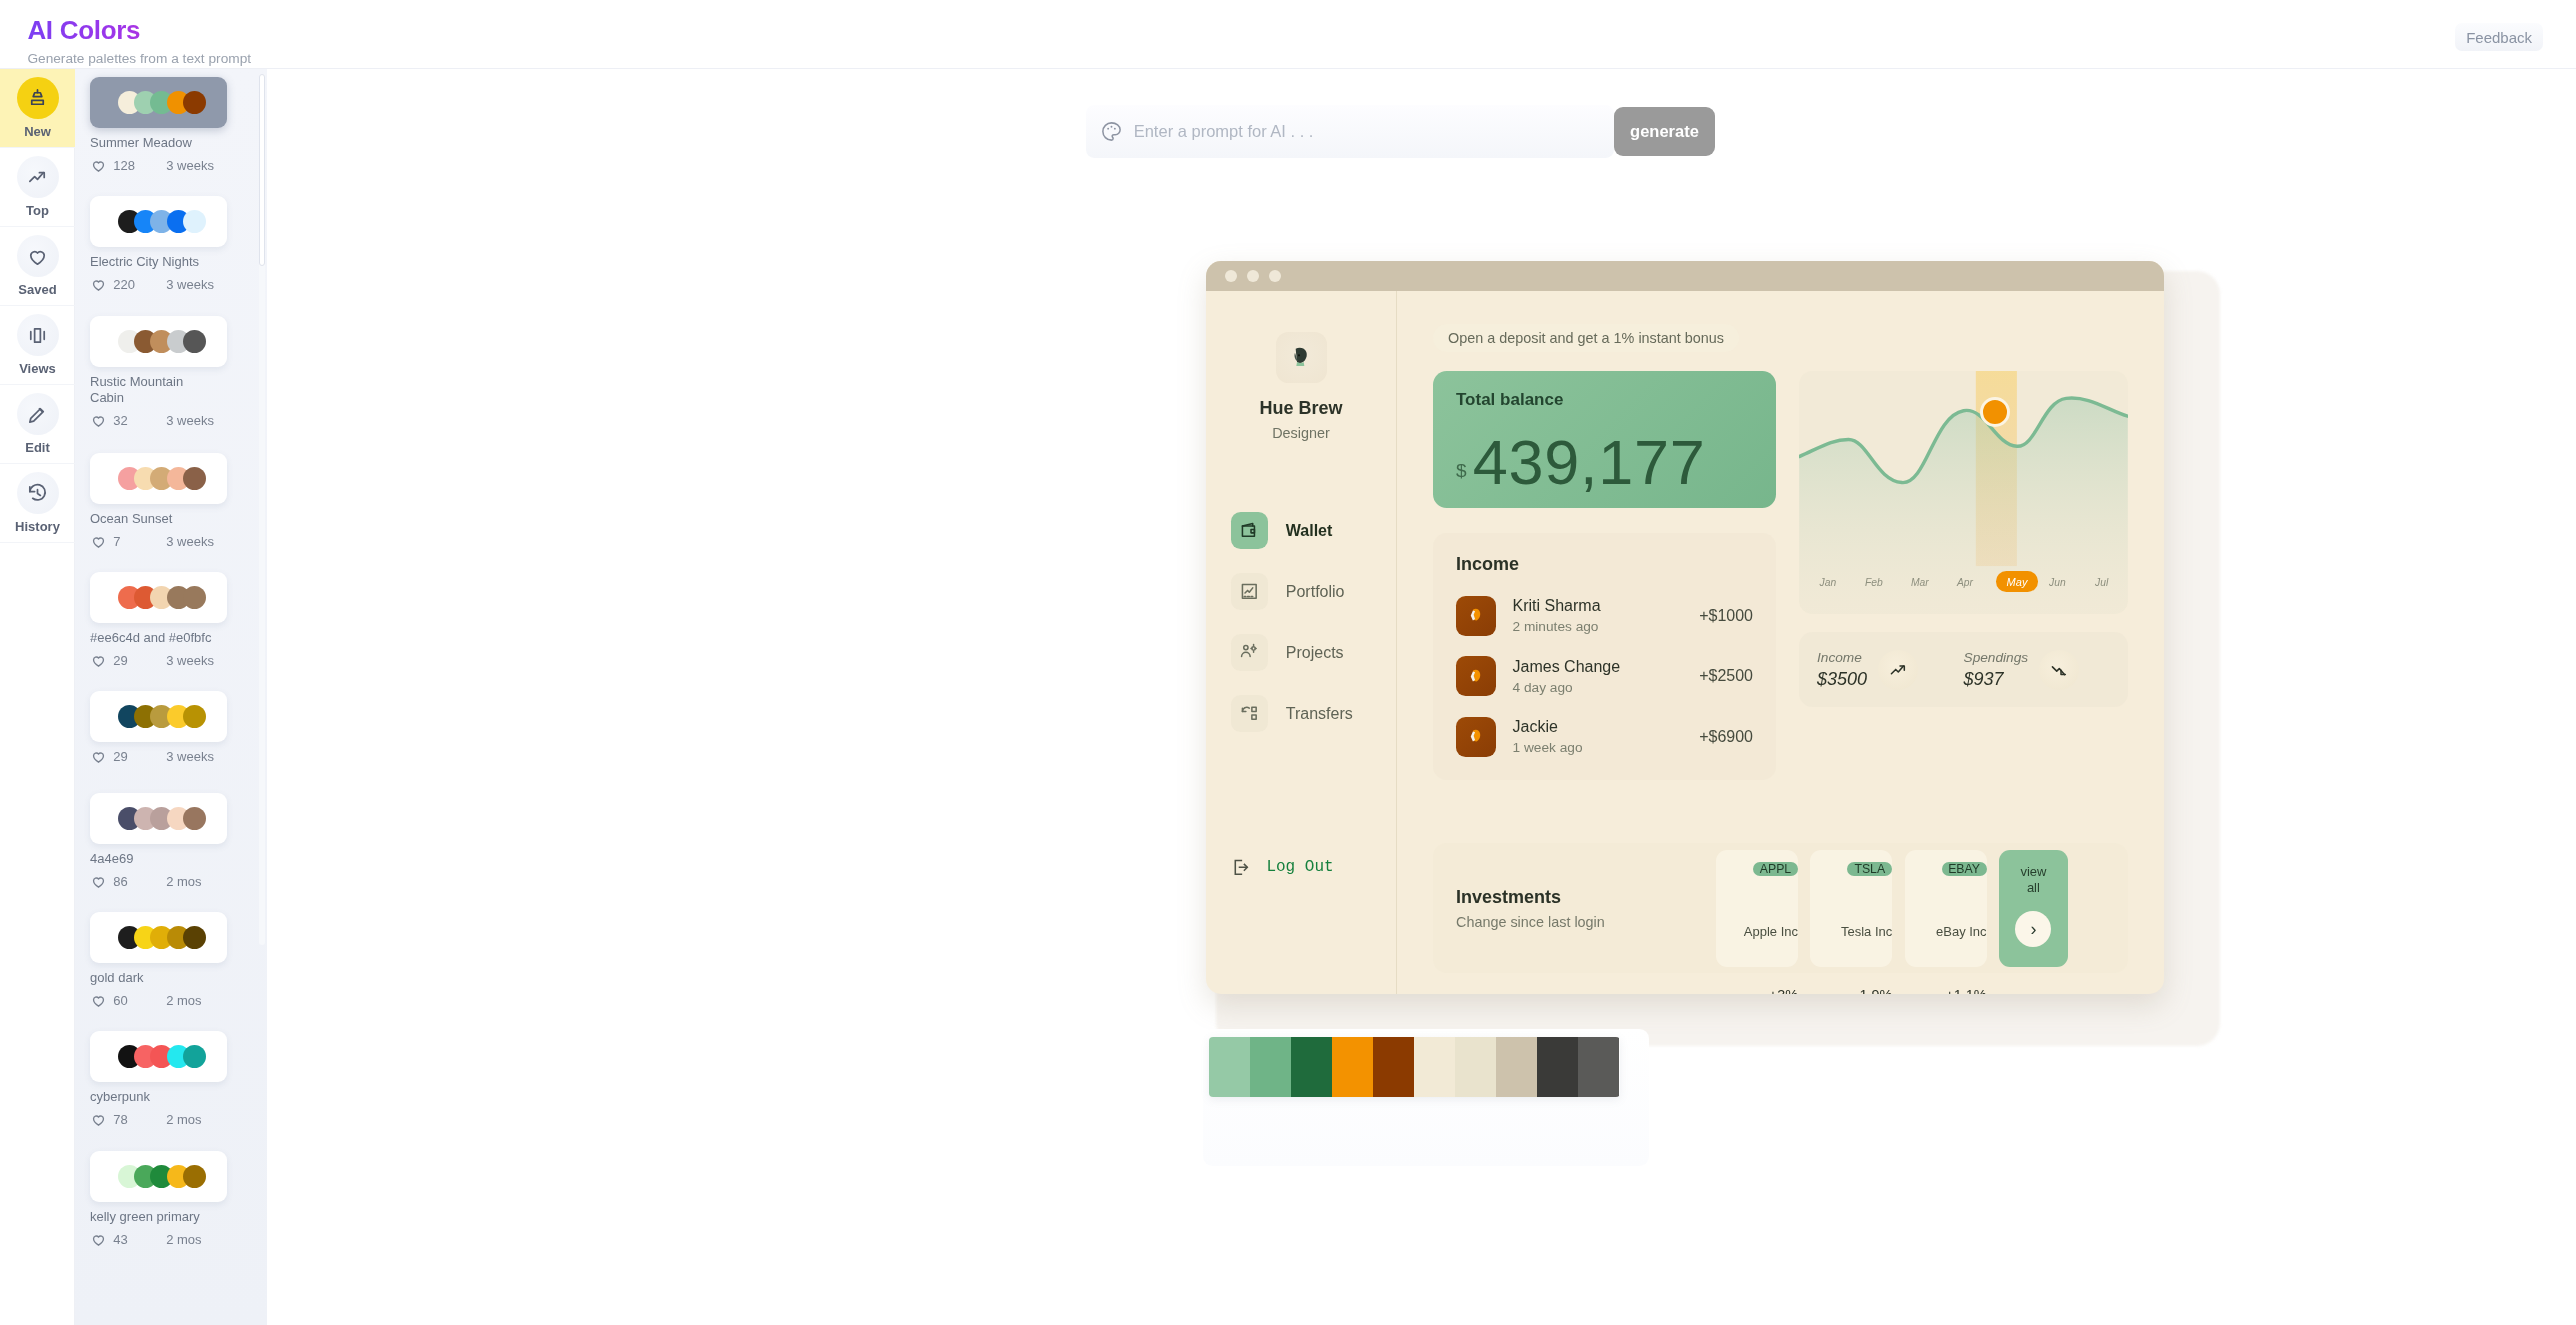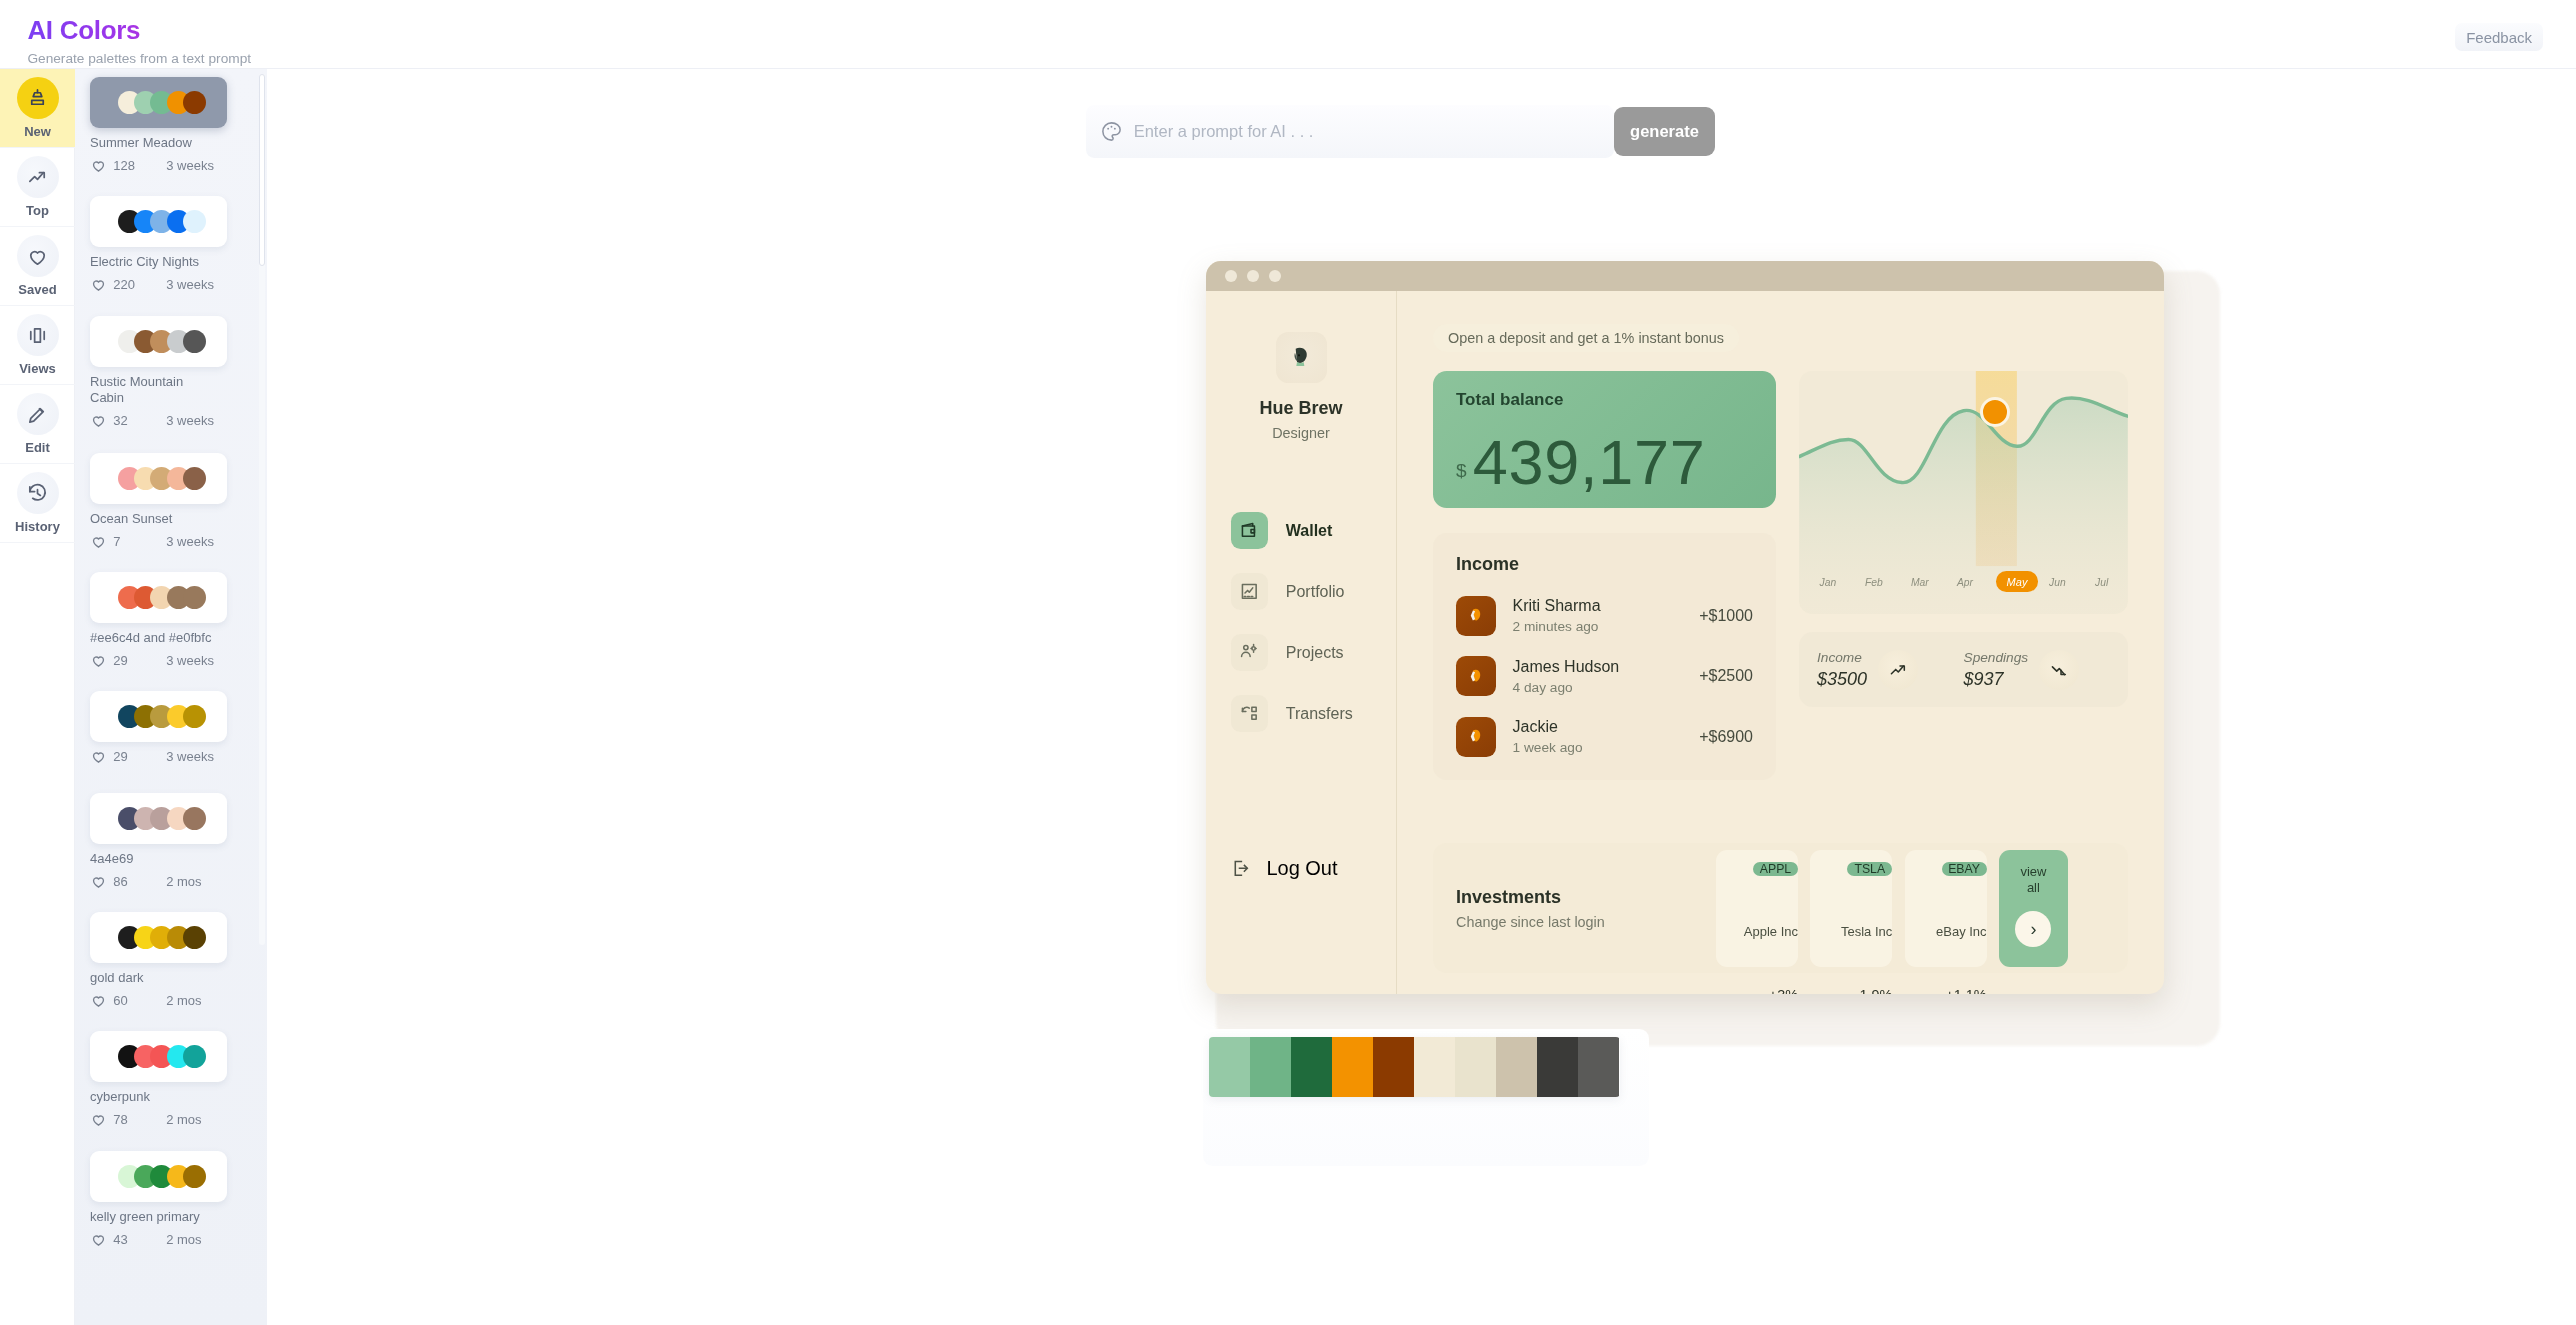--- a/index.html
+++ b/index.html
@@ -149,21 +149,21 @@
   }
   .mock-nav-item.active .mock-nav-chip { background: #8cc39b; }
   .mock-nav-chip svg { width: 20.6px; height: 20.6px; }
   .mock-nav-label { font-size: 16px; color: #5f6355; }
   .mock-nav-item.active .mock-nav-label { color: #23301f; font-weight: bold; }
   #logout-item {
     display: flex; align-items: center; gap: 15px; margin-top: 103px;
     padding-left: 12.3px; width: 165px; cursor: pointer;
   }
   #logout-item svg { width: 20.6px; height: 20.6px; }
-  #logout-label { font-size: 20px; color: #000000; }
+  #logout-label { font-size: 16px; color: #15803d; font-family: Liberation Mono, monospace; }
 
   
   #mock-main { flex: 1; padding: 33px 36px 0 36px; position: relative; }
   #deposit-banner {
     display: inline-block; font-size: 14.4px; color: #666a5a;
     background: rgba(246,238,220,.85); border-radius: 15px; padding: 6.2px 15px;
   }
   #mock-cols { display: flex; gap: 23px; margin-top: 19px; }
   #col-left { width: 343px; }
   #col-right { width: 329px; font-style: italic; }
@@ -663,21 +663,21 @@
                     <div class="income-amount">+$1000</div>
                   </div>
                   <div class="income-row">
                     <div class="income-avatar">
                       <svg viewBox="0 0 32 32" width="23" height="23">
                         <path d="M11 8c4-3 9-1 10 4 1 5-2 9-5 11l-5-1z" fill="#f49200"></path>
                         <path d="M11 9l-3 7 3 7 3-2-2-6 2-5z" fill="#f3f1ec"></path>
                       </svg>
                     </div>
                     <div class="income-person">
-                      <div class="income-name">James Hudson</div>
+                      <div class="income-name">James Change</div>
                       <div class="income-time">4 day ago</div>
                     </div>
                     <div class="income-amount">+$2500</div>
                   </div>
                   <div class="income-row">
                     <div class="income-avatar">
                       <svg viewBox="0 0 32 32" width="23" height="23">
                         <path d="M11 8c4-3 9-1 10 4 1 5-2 9-5 11l-5-1z" fill="#f49200"></path>
                         <path d="M11 9l-3 7 3 7 3-2-2-6 2-5z" fill="#f3f1ec"></path>
                       </svg>

